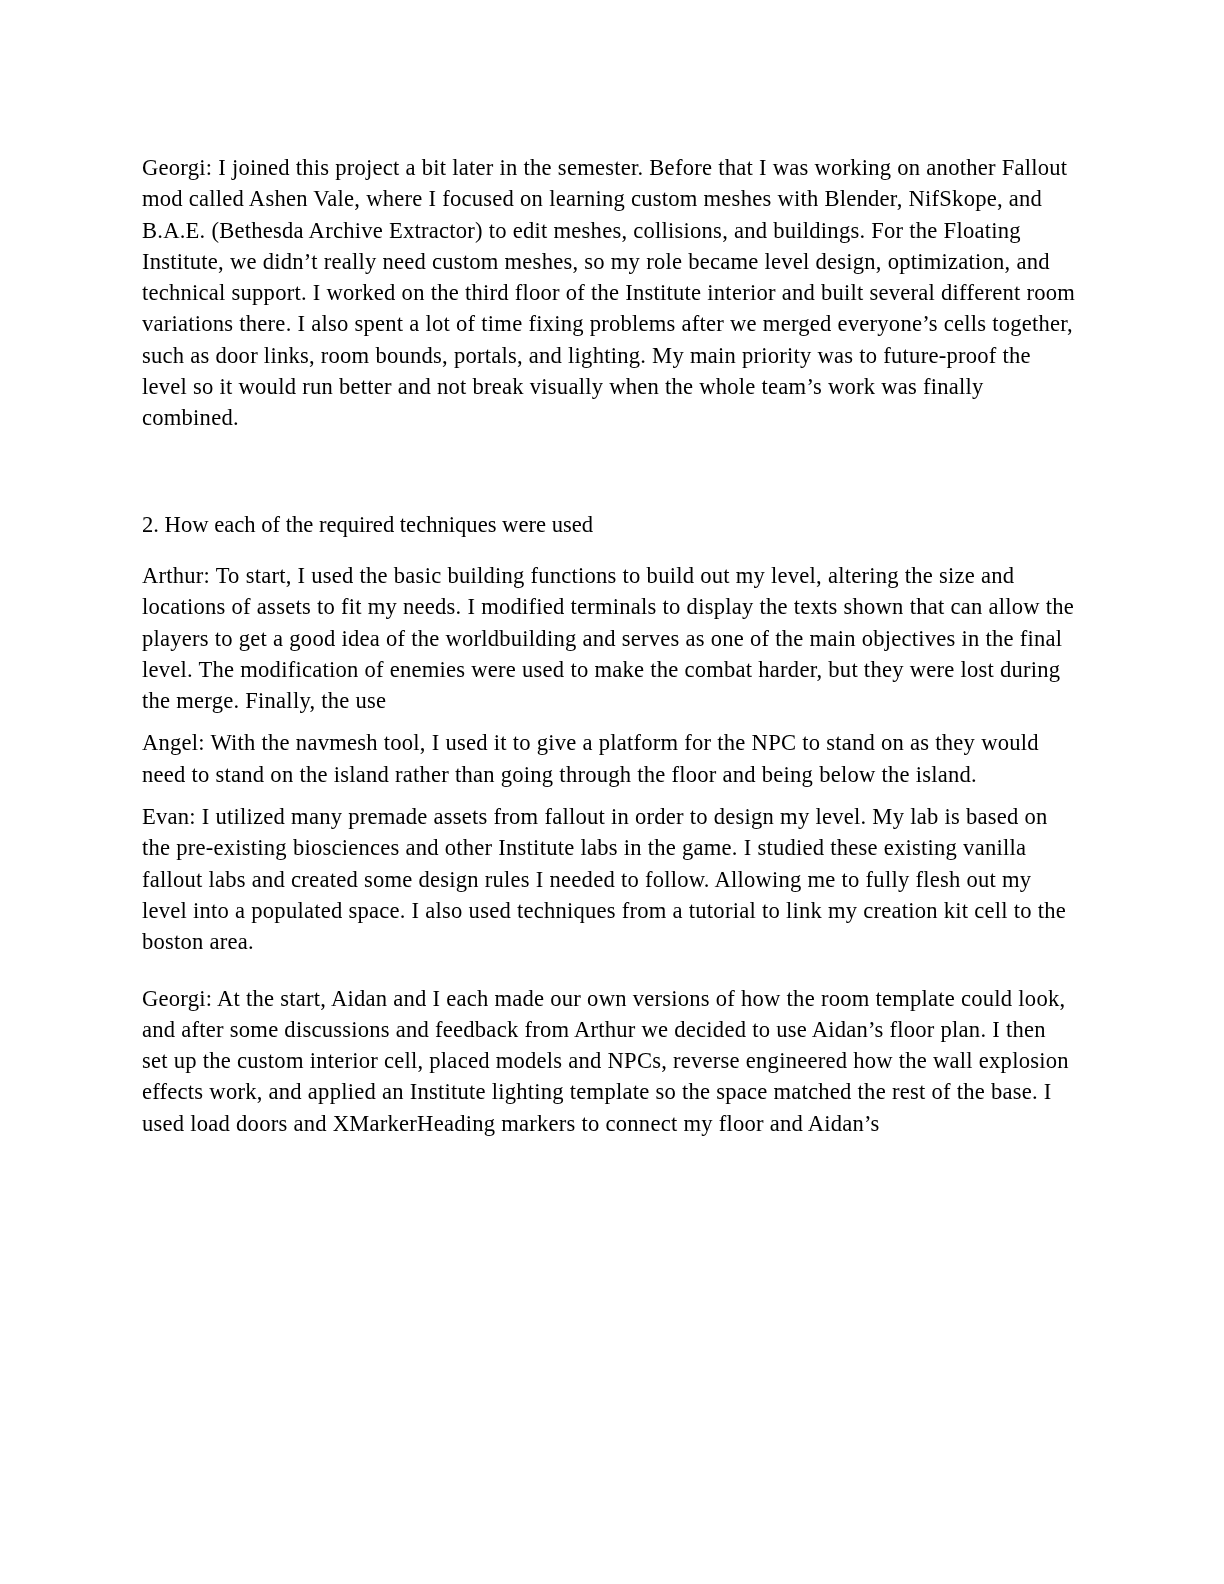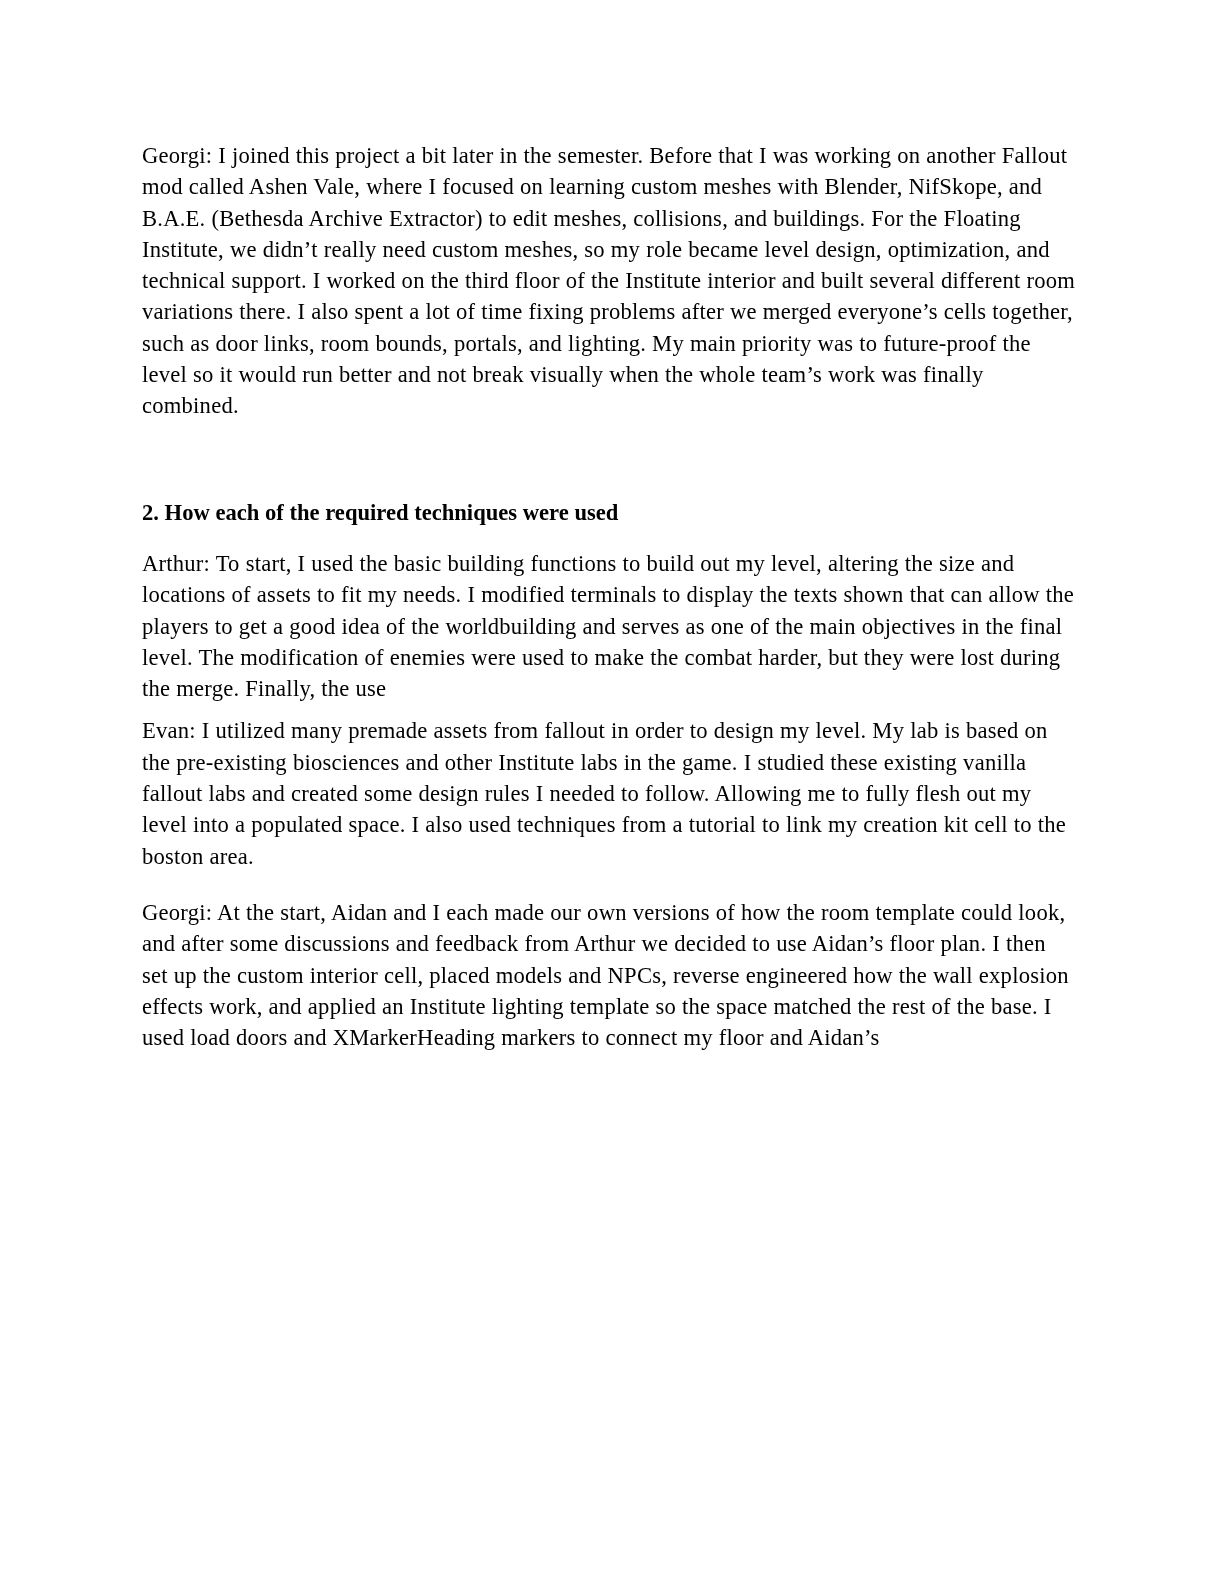--- a/index.html
+++ b/index.html
@@ -16,42 +16,42 @@
     position: relative;
     width: 1224px;
     height: 1584px;
     background: #ffffff;
     overflow: hidden;
     box-sizing: border-box;
   }
   .content {
     position: absolute;
     left: 142px;
-    top: 140px;
+    top: 152px;
     width: 934px;
   }
   .para {
     font-size: 22.6px;
     line-height: 31.3px;
     text-align: left;
     margin: 0 0 11px 0;
     letter-spacing: 0.01em;
     word-spacing: 0.005em;
     hyphens: none;
   }
   
   .para.gap-one {
     margin-top: 25px;
   }
   
   .heading {
     font-size: 22.6px;
     line-height: 31.3px;
     margin: 0 0 20px 0;
-    font-weight: bold;
+    font-weight: normal;
     text-align: left;
   }
   .spacer-double {
     height: 64px;
   }
 </style>
 </head>
 <body>
 
 <div class="page">
@@ -59,20 +59,21 @@
 
     <p class="para">Georgi: I joined this project a bit later in the semester. Before that I was working on another Fallout mod called Ashen Vale, where I focused on learning custom meshes with Blender, NifSkope, and B.A.E. (Bethesda Archive Extractor) to edit meshes, collisions, and buildings. For the Floating Institute, we didn’t really need custom meshes, so my role became level design, optimization, and technical support. I worked on the third floor of the Institute interior and built several different room variations there. I also spent a lot of time fixing problems after we merged everyone’s cells together, such as door links, room bounds, portals, and lighting. My main priority was to future-proof the level so it would run better and not break visually when the whole team’s work was finally combined.</p>
 
     <div class="spacer-double"></div>
 
     <p class="heading">2. How each of the required techniques were used</p>
 
     <p class="para">Arthur: To start, I used the basic building functions to build out my level, altering the size and locations of assets to fit my needs. I modified terminals to display the texts shown that can allow the players to get a good idea of the worldbuilding and serves as one of the main objectives in the final level. The modification of enemies were used to make the combat harder, but they were lost during the merge. Finally, the use</p>
 
 
+    <p class="para">Angel: With the navmesh tool, I used it to give a platform for the NPC to stand on as they would need to stand on the island rather than going through the floor and being below the island.</p>
 
     <p class="para">Evan: I utilized many premade assets from fallout in order to design my level. My lab is based on the pre-existing biosciences and other Institute labs in the game. I studied these existing vanilla fallout labs and created some design rules I needed to follow. Allowing me to fully flesh out my level into a populated space. I also used techniques from a tutorial to link my creation kit cell to the boston area.</p>
 
 
 
     <p class="para gap-one">Georgi: At the start, Aidan and I each made our own versions of how the room template could look, and after some discussions and feedback from Arthur we decided to use Aidan’s floor plan. I then set up the custom interior cell, placed models and NPCs, reverse engineered how the wall explosion effects work, and applied an Institute lighting template so the space matched the rest of the base. I used load doors and XMarkerHeading markers to connect my floor and Aidan’s</p>
 
   </div>
 </div>
 

